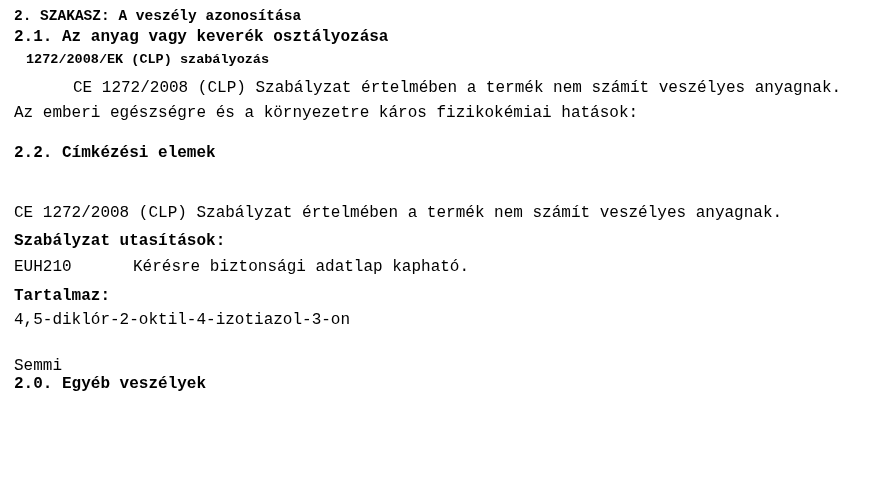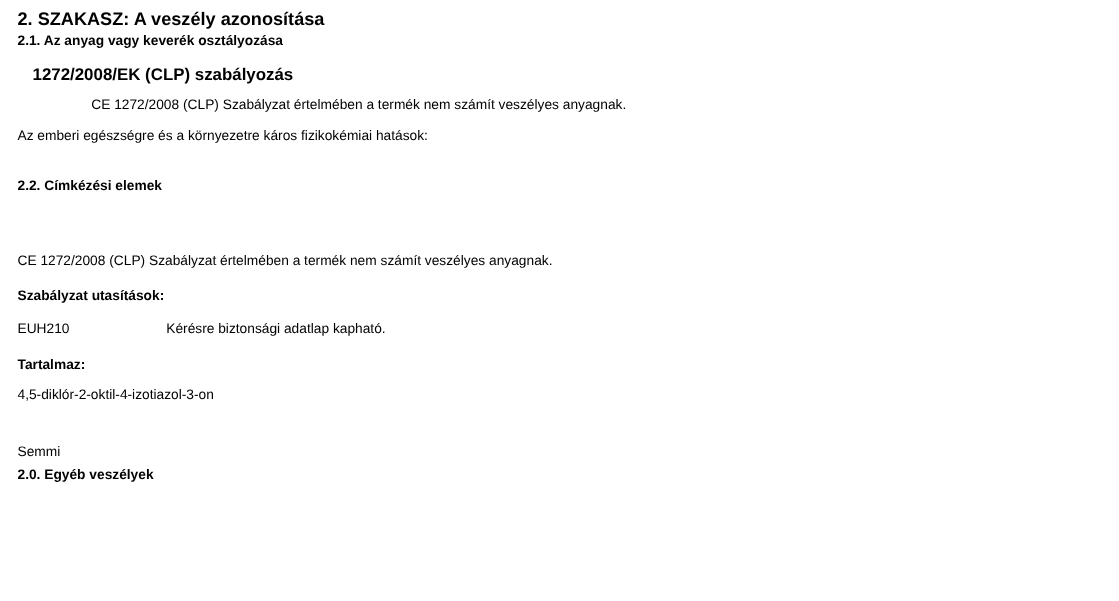--- a/index.html
+++ b/index.html
@@ -7,34 +7,34 @@
     margin: 0;
     padding: 0;
     background: #ffffff;
   }
   .page {
     position: relative;
     width: 895px;
     height: 481px;
     background: #ffffff;
     color: #000000;
-    font-family: Liberation Sans, sans-serif;
+    font-family: Liberation Mono, monospace;
     overflow: hidden;
   }
   .line {
     position: absolute;
     white-space: nowrap;
     font-size: 12.5px;
     line-height: 1.25;
     letter-spacing: 0;
   }
   .b { font-weight: bold; }
   .fs15 { font-size: 14.5px; }
   .fs14 { font-size: 13.5px; margin-left: 12px; }
-  .fs13 { font-size: 11px; text-align: right; }
+  .fs13 { font-size: 16px; text-align: right; }
   .x14 { left: 14px; }
   .x73 { left: 73px; }
   .abs-span { position: absolute; white-space: nowrap; }
 </style>
 </head>
 <body>
 
 <div class="page">
 
   <div class="line b fs15 x14" style="top:7px">2. SZAKASZ: A veszély azonosítása</div>

